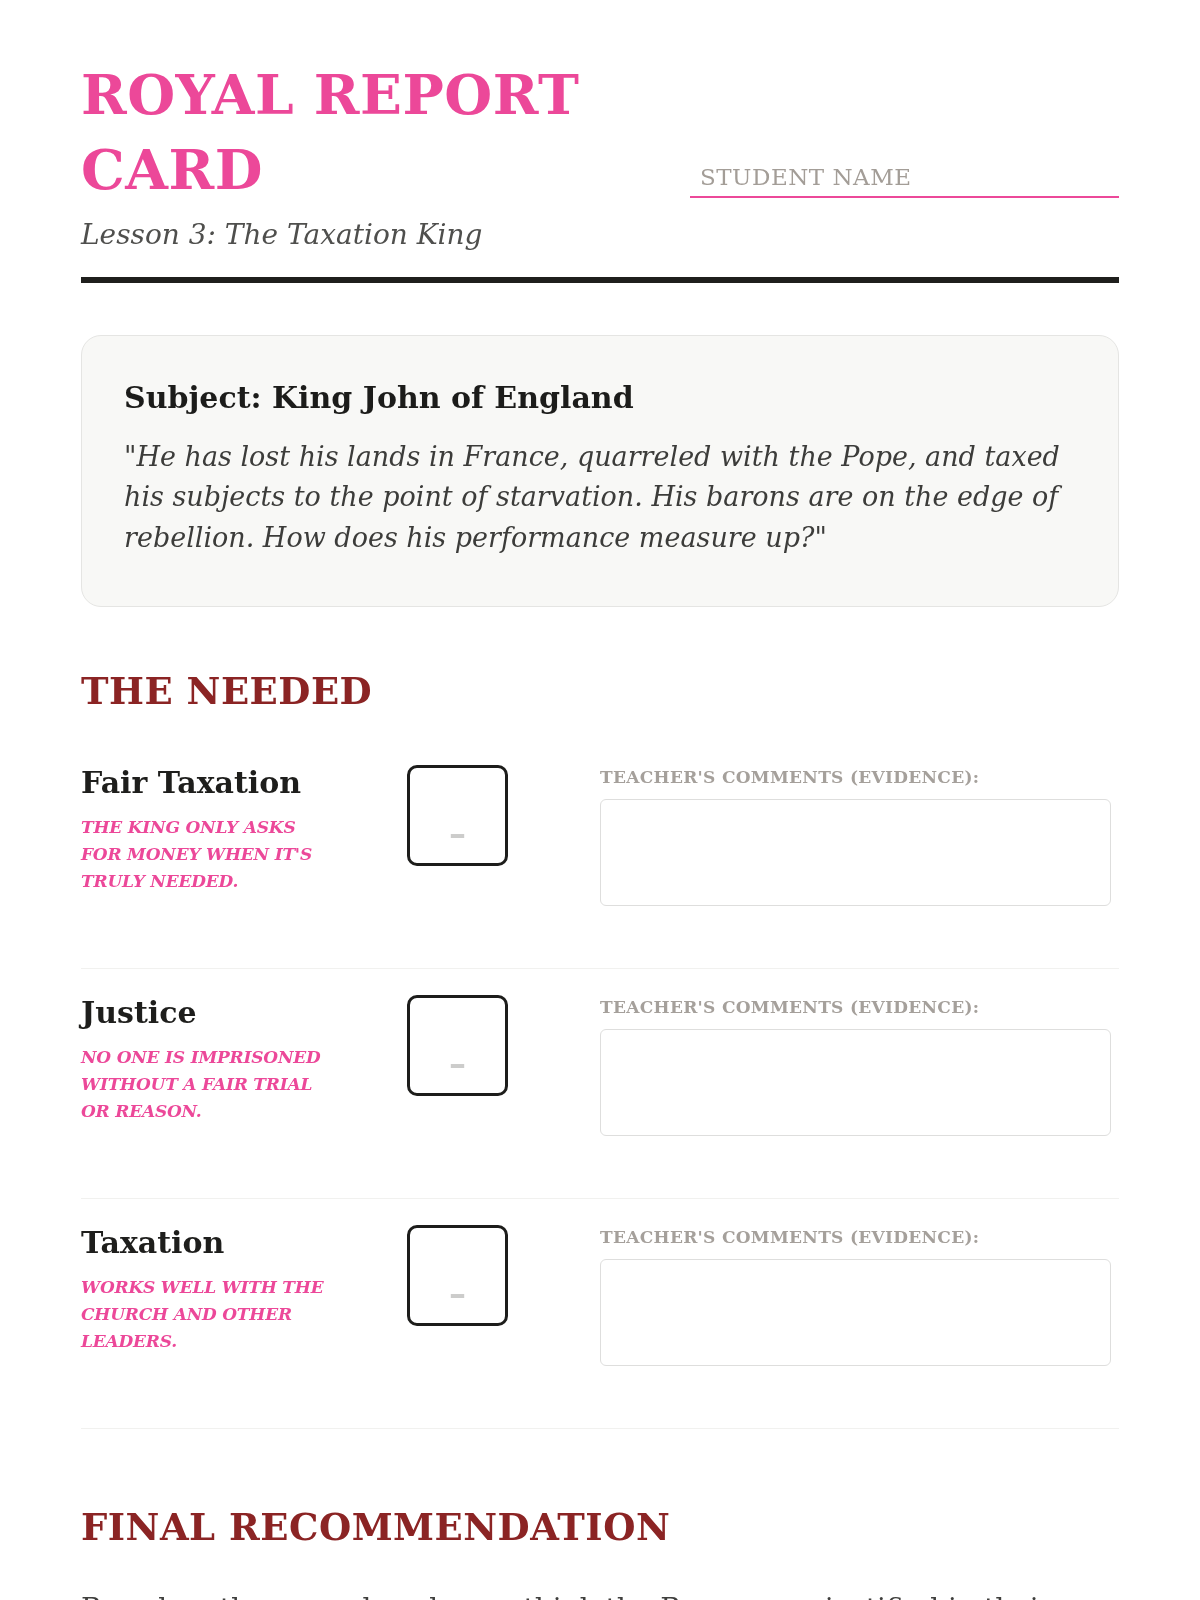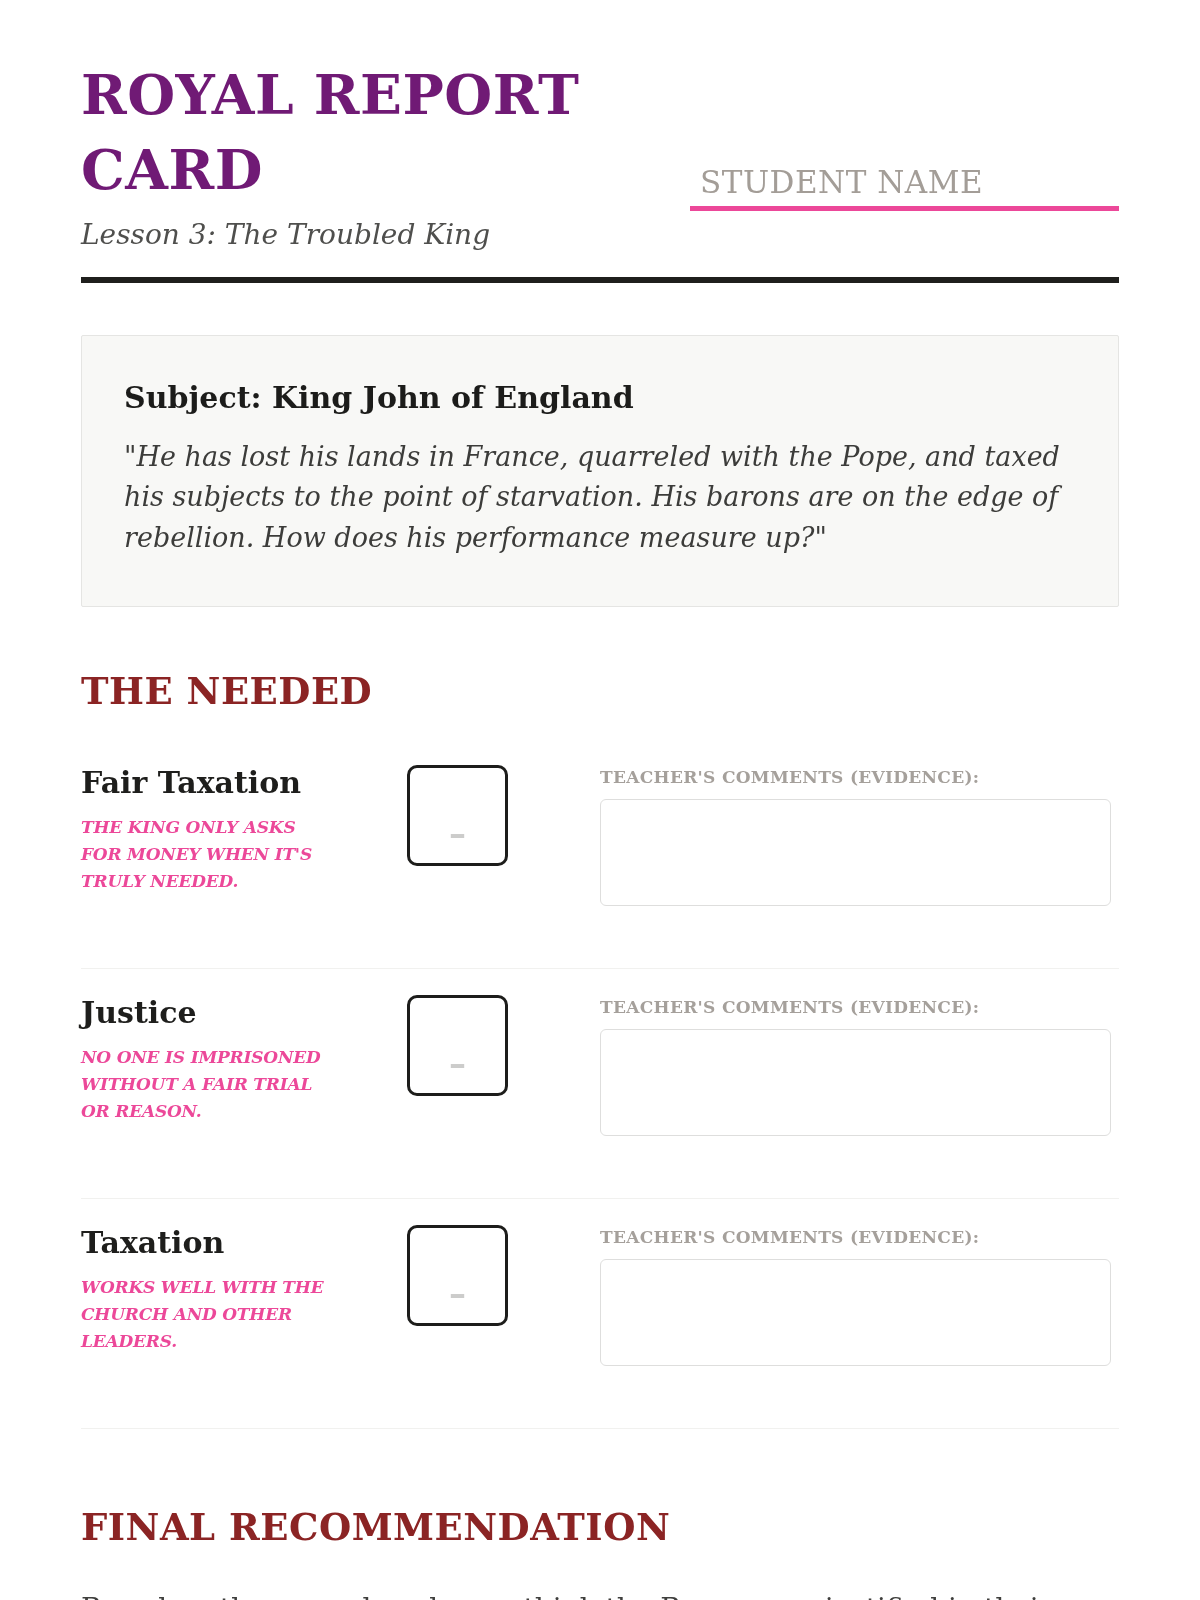--- a/index.html
+++ b/index.html
@@ -15,62 +15,62 @@
   }
 
   
   .header { display: flex; justify-content: space-between; align-items: flex-start; }
   .header-left { max-width: 590px; }
   .doc-title {
     font-size: 55px;
     font-weight: 700;
     line-height: 1.36;
     letter-spacing: 0.5px;
-    color: #701a75;
+    color: #ec4899;
   }
   .doc-subtitle {
     margin-top: 10px;
     font-size: 28px;
     font-style: italic;
     color: #4f4f4d;
   }
   .header-fields {
     width: 429px;
     margin-top: 104px;
     display: flex;
     flex-direction: column;
     gap: 13px;
   }
   .underline-input {
     width: 100%;
     border: none;
-    border-bottom: 5px solid #ec4899;
+    border-bottom: 2px solid #ec4899;
     background: transparent;
     font-family: "DejaVu Serif", "Liberation Serif", serif;
-    font-size: 31px;
+    font-size: 23px;
     color: #be185d;
     padding: 2px 10px 6px 10px;
     letter-spacing: 0.5px;
     outline: none;
   }
   .underline-input::placeholder { color: #a39d97; opacity: 1; }
 
   .thick-rule {
     margin-top: 26px;
     height: 6px;
     background: #1f1f1d;
     border: none;
   }
 
   
   .subject-card {
     margin-top: 52px;
     background: #f8f8f6;
     border: 1px solid #e5e5e3;
-    border-radius: 2px;
+    border-radius: 20px;
     padding: 44px 42px 48px 42px;
   }
   .subject-heading {
     font-size: 30px;
     font-weight: 700;
     color: #1c1c1a;
   }
   .subject-quote {
     margin-top: 22px;
     font-size: 27px;
@@ -158,21 +158,21 @@
   }
 </style>
 </head>
 <body>
 
 <div class="page">
 
   <div class="header">
     <div class="header-left">
       <h1 class="doc-title">ROYAL REPORT CARD</h1>
-      <div class="doc-subtitle">Lesson 3: The Troubled King</div>
+      <div class="doc-subtitle">Lesson 3: The Taxation King</div>
     </div>
     <div class="header-fields">
       <input class="underline-input" type="text" placeholder="STUDENT NAME" style="">
     </div>
   </div>
 
   <hr class="thick-rule">
 
   <div class="subject-card">
     <div class="subject-heading">Subject: King John of England</div>

